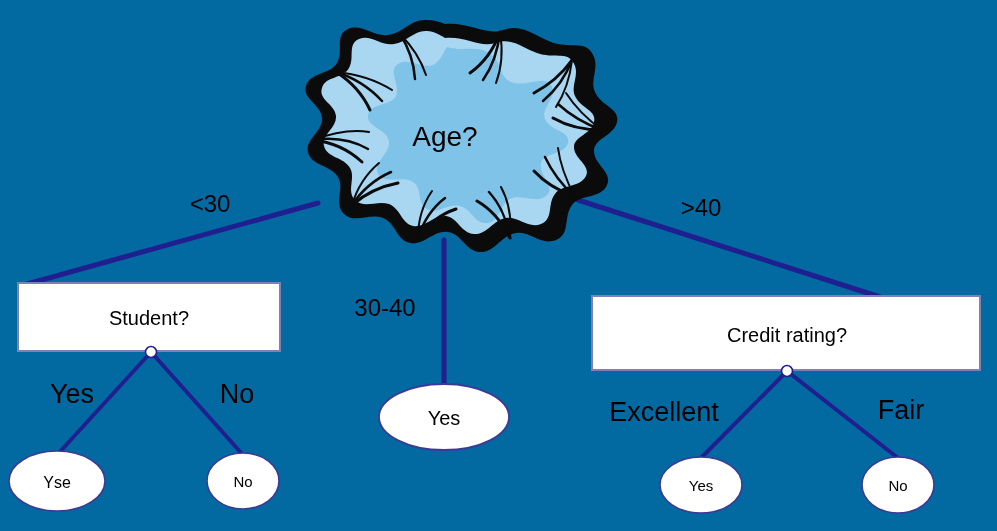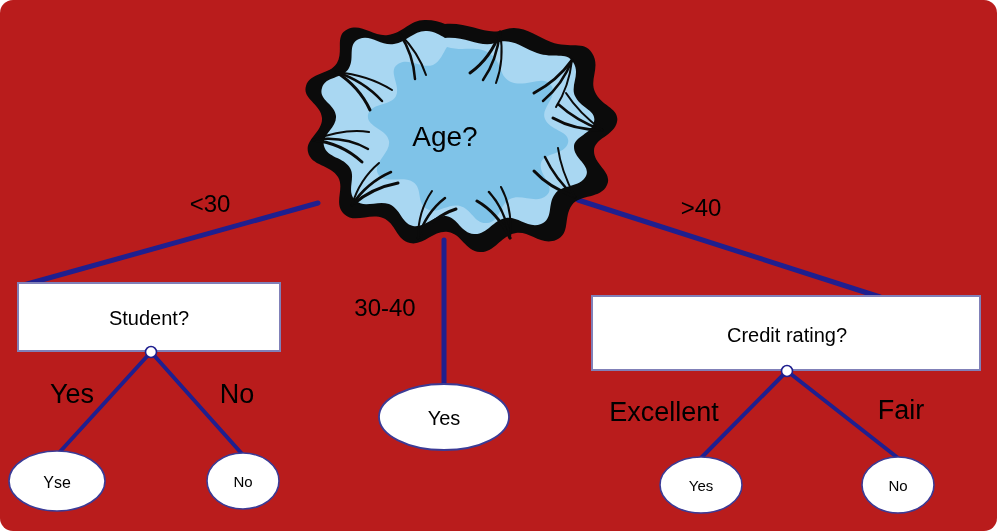--- a/index.html
+++ b/index.html
@@ -11,22 +11,21 @@
   body {
     font-family: "Liberation Sans", sans-serif;
     width: 997px;
     height: 531px;
     overflow: hidden;
   }
   #diagram-root {
     position: relative;
     width: 997px;
     height: 531px;
-    background: #b91c1c;
-    border-radius: 13px;
+    background: #0369a1;
   }
   #diagram-svg {
     position: absolute;
     top: 0;
     left: 0;
     width: 997px;
     height: 531px;
     display: block;
   }
   .node-text {

